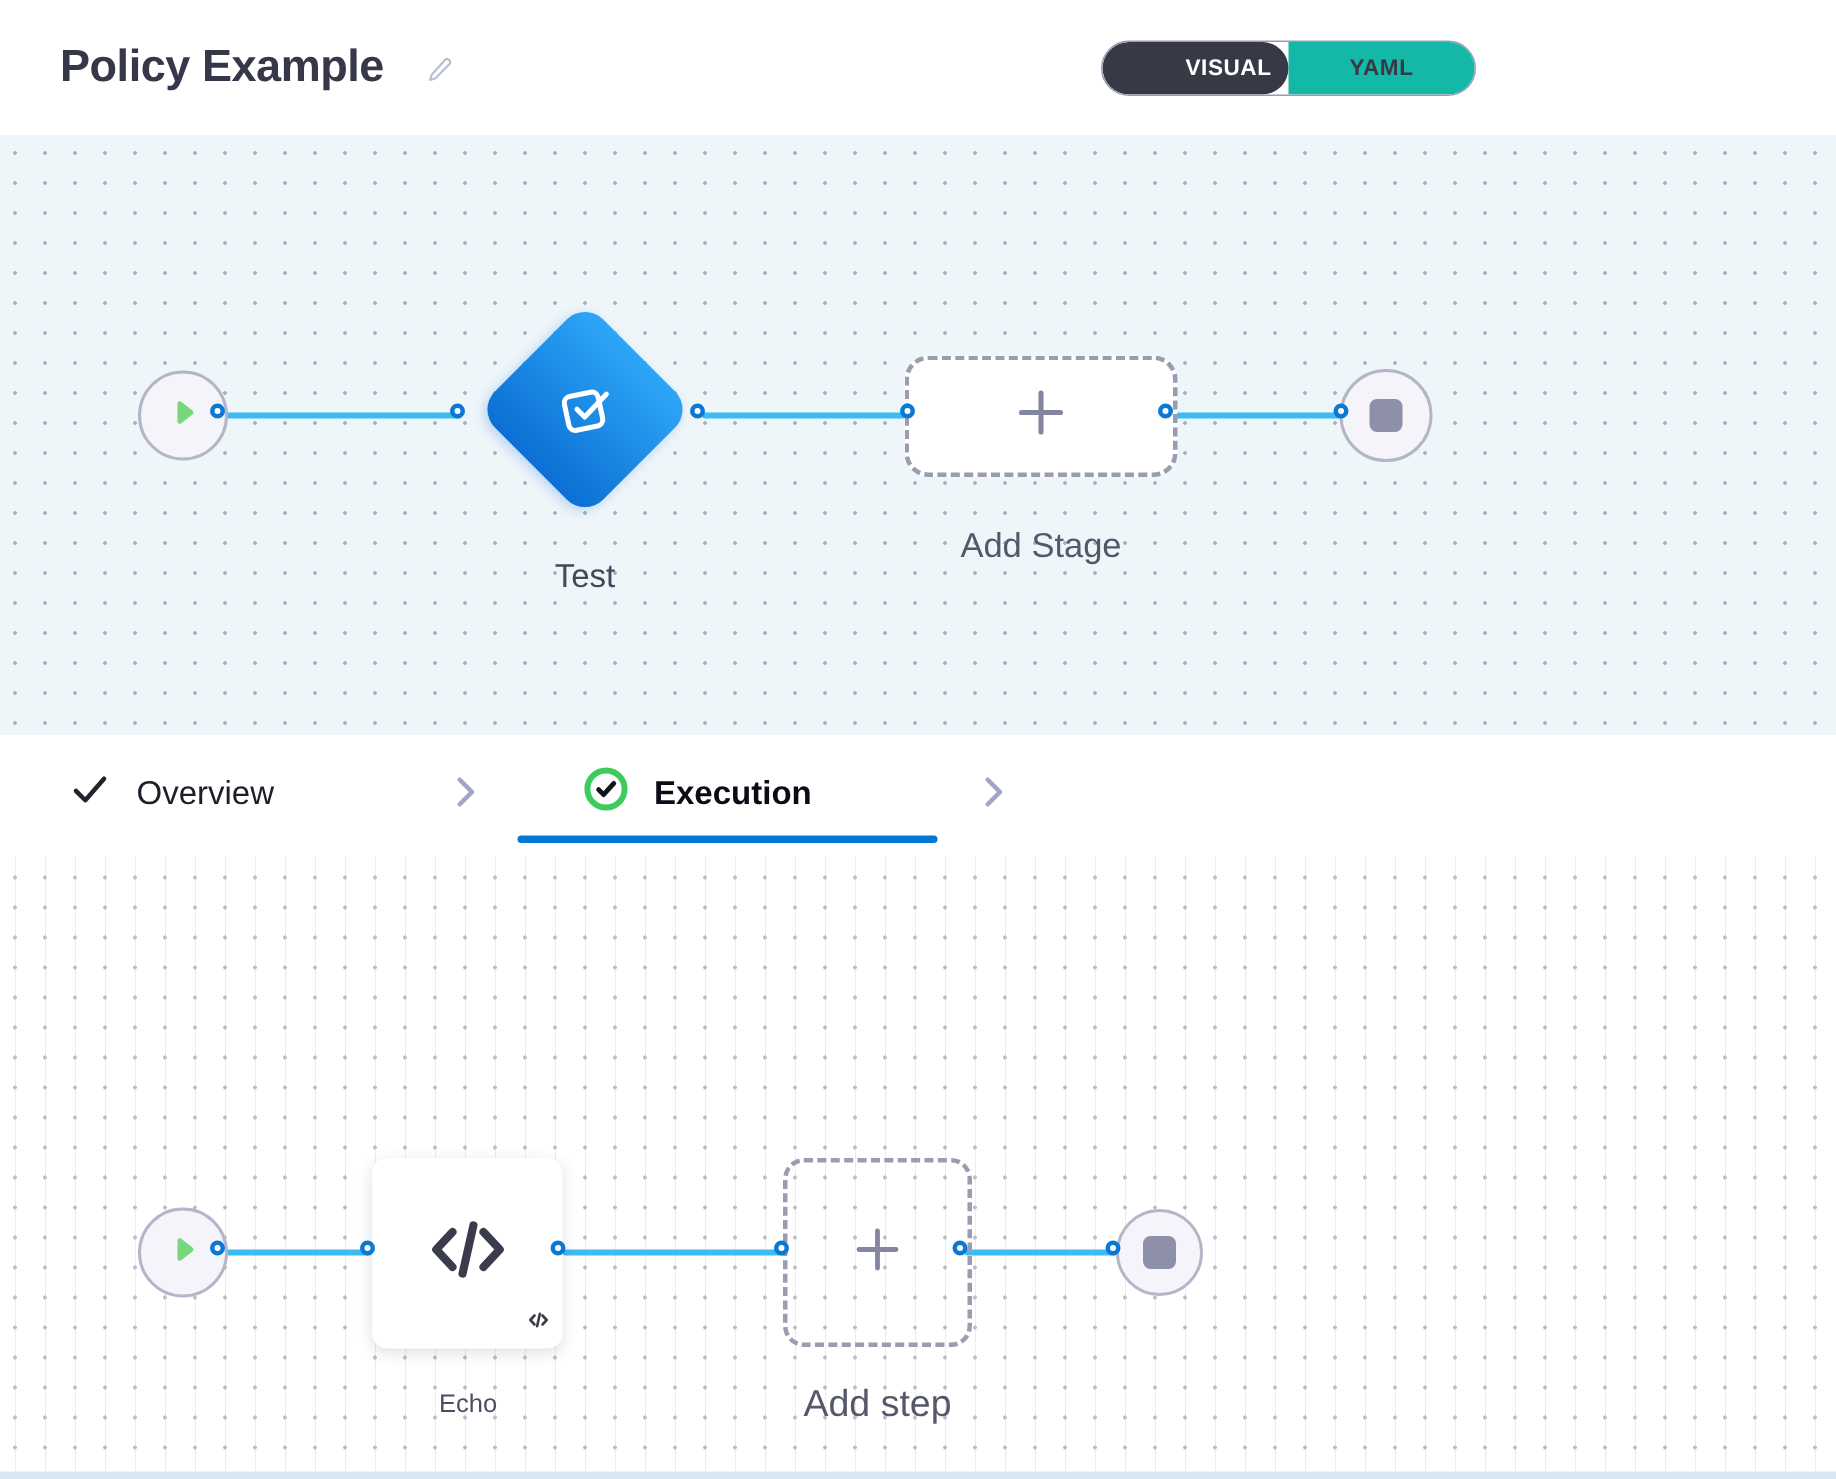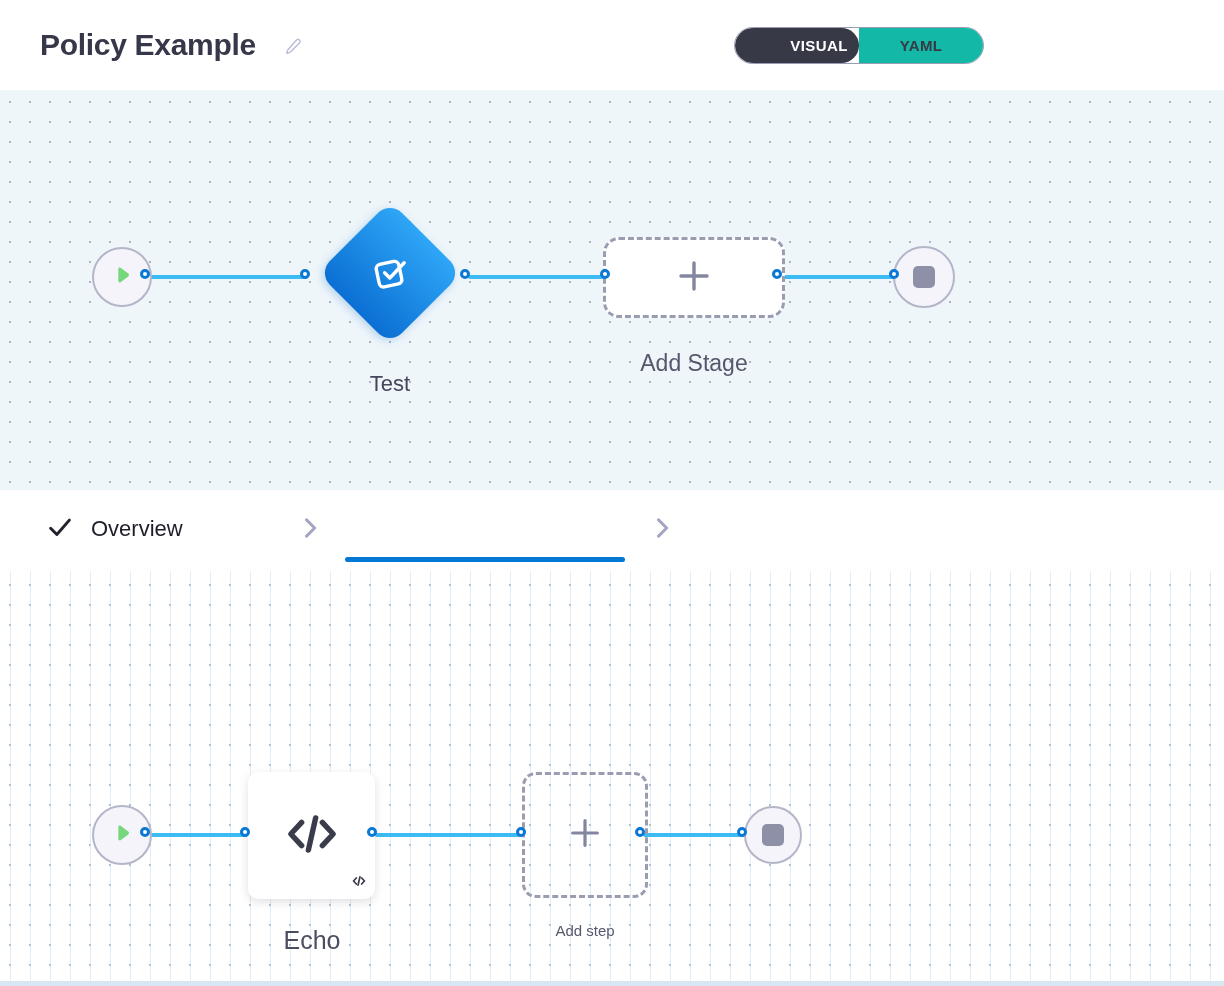--- a/index.html
+++ b/index.html
@@ -148,20 +148,29 @@
       </span>
       <span class="tab-label">Overview</span>
     </div>
 
     <span class="tab-chevron" style="left:296px;">
       <svg width="28" height="28" viewBox="0 0 24 24" fill="none" stroke="#a3a6c2" stroke-width="2.6" stroke-linecap="round" stroke-linejoin="round">
         <path d="M9 5 L16 12 L9 19"></path>
       </svg>
     </span>
 
+    <div class="tab-item" style="left:388px;">
+      <span>
+        <svg width="32" height="32" viewBox="0 0 24 24" fill="none">
+          <circle cx="12" cy="12" r="9.3" stroke="#3ecb5e" stroke-width="3" fill="#ffffff"></circle>
+          <path d="M8.3 12.3 L10.8 14.8 L15.9 9.2" stroke="#11121a" stroke-width="2.4" stroke-linecap="round" stroke-linejoin="round"></path>
+        </svg>
+      </span>
+      <span class="tab-label active">Execution</span>
+    </div>
 
     <span class="tab-chevron" style="left:648px;">
       <svg width="28" height="28" viewBox="0 0 24 24" fill="none" stroke="#a3a6c2" stroke-width="2.6" stroke-linecap="round" stroke-linejoin="round">
         <path d="M9 5 L16 12 L9 19"></path>
       </svg>
     </span>
 
 
     <div class="tab-underline"></div>
   </div>
@@ -189,31 +198,31 @@
         </svg>
       </span>
       <span class="step-badge">
         <svg width="16" height="16" viewBox="0 0 24 24" fill="none" stroke="#3a3c4c" stroke-width="2.6" stroke-linecap="round" stroke-linejoin="round">
           <path d="M8 7.5 L3.8 12 L8 16.5"></path>
           <path d="M16 7.5 L20.2 12 L16 16.5"></path>
           <path d="M13.4 5.8 L10.6 18.2"></path>
         </svg>
       </span>
     </div>
-    <div class="node-label" style="left:252px; top:355px; width:120px; font-size:25px;">Echo</div>
+    <div class="node-label" style="left:252px; top:355px; width:120px; font-size:17px;">Echo</div>
 
     <div class="add-box transparent" style="left:522px; top:201px; width:126px; height:126px; border-radius:14px;">
       <span>
         <svg width="36" height="36" viewBox="0 0 38 38" stroke="#8486a0" stroke-width="3.4" stroke-linecap="round">
           <line x1="19" y1="6" x2="19" y2="32"></line>
             <line x1="6" y1="19" x2="32" y2="19"></line>
         </svg>
       </span>
     </div>
-    <div class="node-label" style="left:505px; top:351px; width:160px; font-size:15px; color:#55576b;">Add step</div>
+    <div class="node-label" style="left:505px; top:351px; width:160px; font-size:25px; color:#55576b;">Add step</div>
 
     <div class="round-node" style="left:744px; top:235px; width:58px; height:58px;">
       <span class="stop-square"></span>
     </div>
 
     <div class="port" style="left:140px; top:256px;"></div>
     <div class="port" style="left:240px; top:256px;"></div>
     <div class="port" style="left:367px; top:256px;"></div>
     <div class="port" style="left:516px; top:256px;"></div>
     <div class="port" style="left:635px; top:256px;"></div>

